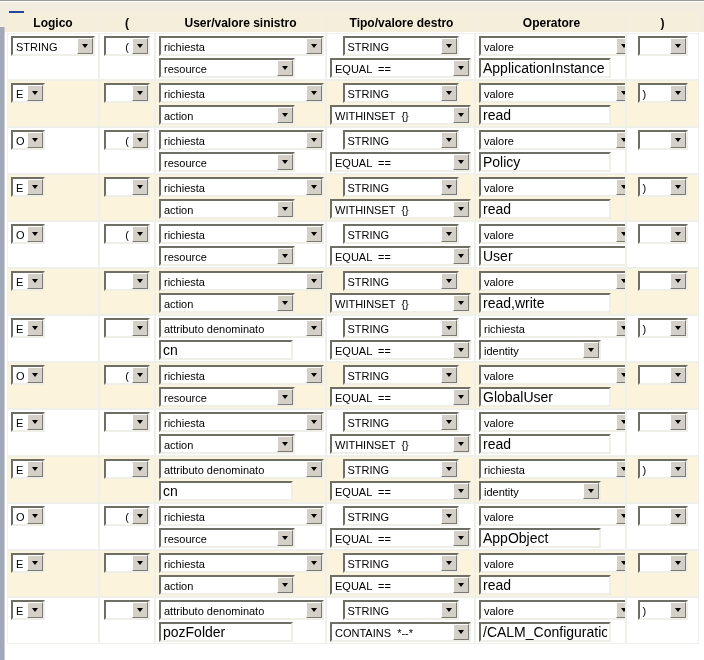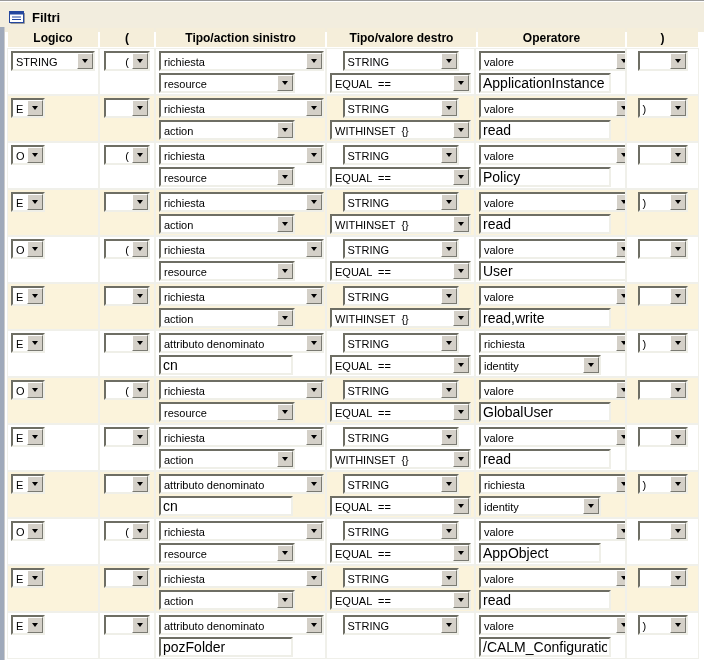--- a/index.html
+++ b/index.html
@@ -11,21 +11,21 @@
   .titlebar{
     position:absolute;left:0;top:1px;width:704px;height:31px;
     background:#F2EDDE;display:flex;align-items:center;gap:7px;
     padding-left:9px;box-sizing:border-box;border-bottom:1px solid #ffffff;
   }
   .title{font-weight:bold;font-size:13px;color:#000;}
   .left-strip{
     position:absolute;left:0;top:26px;width:5px;height:634px;
     background:#9FA9BA;border-right:1px solid #cccccc;box-sizing:border-box;
   }
-  .table{position:absolute;left:8px;top:27px;width:690px;}
+  .table{position:absolute;left:8px;top:12px;width:690px;}
   .header-row{display:flex;gap:2px;height:19px;margin-bottom:2px;}
   .header-cell{
     background:#F5EEDA;font-weight:bold;font-size:12px;color:#000;
     display:flex;align-items:center;justify-content:center;white-space:pre;
   }
   .rows{display:flex;flex-direction:column;gap:2px;}
   .row{display:flex;gap:2px;height:45px;}
   .cell{background:#ffffff;box-sizing:border-box;padding-top:2px;outline:1px solid #f0f0ea;}
   .row.alt .cell{background:#FBF3DB;}
   .c0{width:90px}.c1{width:54px}.c2{width:169px}.c3{width:147px}.c4{width:149px}.c5{width:71px}
@@ -69,21 +69,21 @@
   </span>
   <span class="title">Filtri</span>
 </div>
 
 <div class="left-strip"></div>
 
 <div class="table">
   <div class="header-row">
     <div class="header-cell c0">Logico</div>
     <div class="header-cell c1">(</div>
-    <div class="header-cell c2">Tipo/action sinistro</div>
+    <div class="header-cell c2">User/valore sinistro</div>
     <div class="header-cell c4">Tipo/valore destro</div>
     <div class="header-cell c3">Operatore</div>
     <div class="header-cell c5">)</div>
   </div>
   <div class="rows" id="rows">
       <div class="row">
         <div class="cell c0">
           <div class="combo ctl" style="width: 84px;">
             <span class="combo-text">STRING</span>
             <span class="combo-btn">
@@ -864,20 +864,26 @@
           </div>
           <input type="text" class="tinput ctl" value="pozFolder" style="width: 134px;">
         </div>
         <div class="cell c3">
           <div class="combo ctl" style="width: 116px;">
             <span class="combo-text">STRING</span>
             <span class="combo-btn">
               <span class="arrow"></span>
             </span>
           </div>
+          <div class="combo ctl" style="width: 141px;">
+            <span class="combo-text">CONTAINS  *--*</span>
+            <span class="combo-btn">
+              <span class="arrow"></span>
+            </span>
+          </div>
         </div>
         <div class="cell c4">
           <div class="combo ctl" style="width: 155px;">
             <span class="combo-text">valore</span>
             <span class="combo-btn">
               <span class="arrow"></span>
             </span>
           </div>
           <input type="text" class="tinput ctl" value="/CALM_Configuration/C" style="width: 132px;">
         </div>

